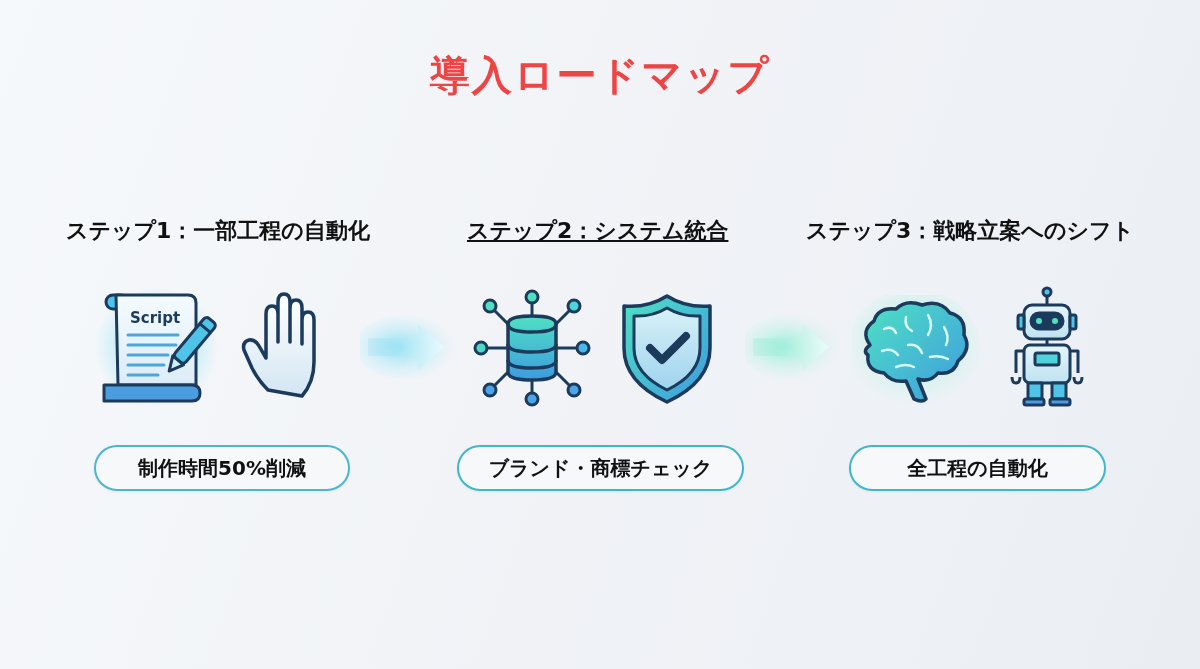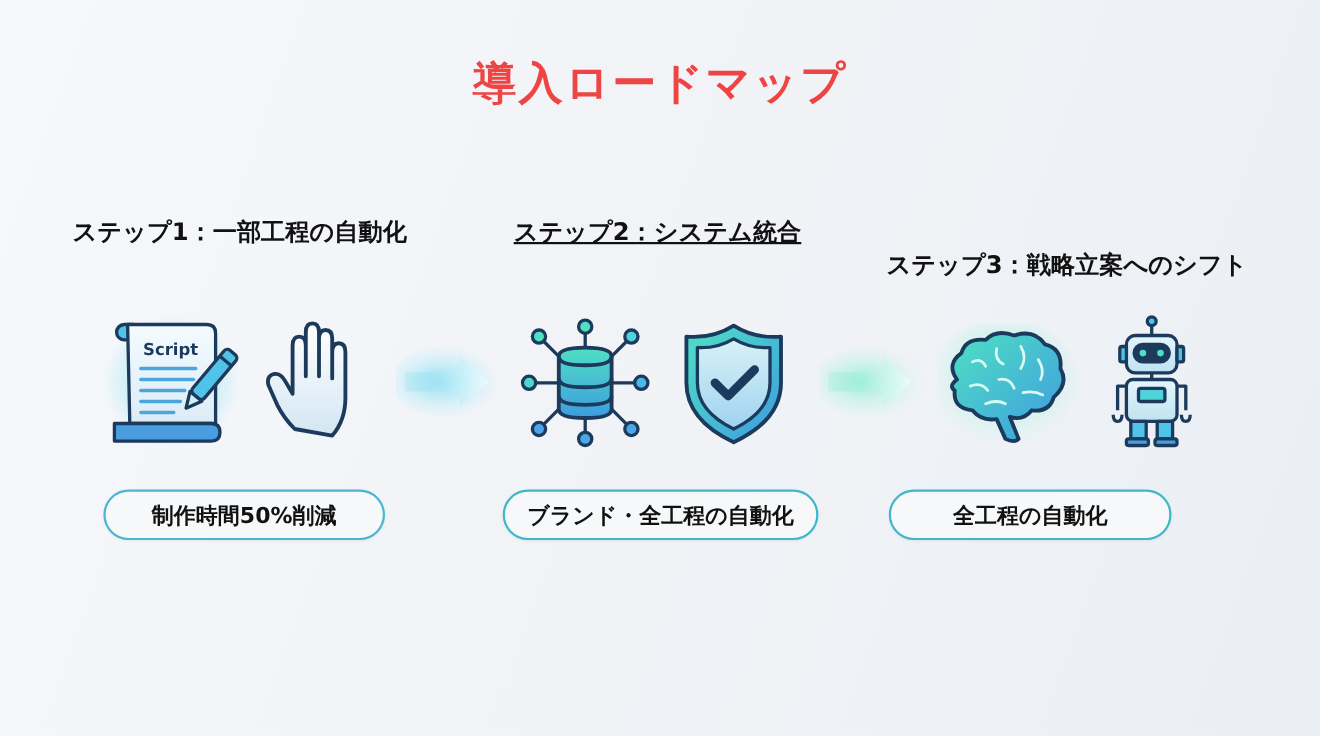--- a/index.html
+++ b/index.html
@@ -9,21 +9,21 @@
     background: linear-gradient(110deg, #f6f9fb 0%, #f1f3f7 45%, #eef1f5 75%, #eaeef2 100%);
     position: relative;
     color: #111;
   }
   .title {
     position: absolute; top: 48px; left: 0; width: 1200px;
     text-align: center; font-size: 40px; font-weight: bold;
     color: #ef4444; letter-spacing: 2px;
   }
   .step-title {
-    position: absolute; top: 196px; font-size: 22px; font-weight: bold;
+    position: absolute; top: 216px; font-size: 22px; font-weight: bold;
     color: #111; white-space: nowrap;
   }
   .icon { position: absolute; text-decoration: underline; }
   .arrow { position: absolute; }
   .pill {
     position: absolute; top: 445px; height: 46px;
     border-radius: 23px; border: 2px solid #3fb7c8;
     background: #f6f8fa;
     display: flex; align-items: center; justify-content: center;
     font-size: 20px; font-weight: bold; color: #111;
@@ -31,21 +31,21 @@
   }
   .pill.g1 { border-color: #4ab6cf; }
 </style>
 </head>
 <body>
 
 <div class="title">導入ロードマップ</div>
 
 <div class="step-title" style="left:66px;">ステップ1：一部工程の自動化</div>
 <div class="step-title" style="left:467px;text-decoration:underline;">ステップ2：システム統合</div>
-<div class="step-title" style="left:806px;margin-top:30px;">ステップ3：戦略立案へのシフト</div>
+<div class="step-title" style="left:806px;">ステップ3：戦略立案へのシフト</div>
 
 <div class="icon" style="left:96px; top:285px; width:130px; height:130px;">
   <svg width="130" height="130" viewBox="0 0 130 130">
     <defs>
       <radialGradient id="glow1" cx="50%" cy="50%" r="50%">
         <stop offset="0%" stop-color="#7fe0f5" stop-opacity="0.9"></stop>
         <stop offset="100%" stop-color="#7fe0f5" stop-opacity="0"></stop>
       </radialGradient>
       <linearGradient id="paper" x1="0" y1="0" x2="0" y2="1">
         <stop offset="0%" stop-color="#f4fbff"></stop>
@@ -236,17 +236,17 @@
     </g>
     <circle cx="37" cy="36" r="3" fill="#4fe0c3"></circle>
     <circle cx="53" cy="36" r="3" fill="#4fe0c3"></circle>
   </svg>
 </div>
 
 <div class="pill g1" style="left:94px; width:256px;">
   <span>制作時間50%削減</span>
 </div>
 <div class="pill" style="left:457px; width:287px;">
-  <span>ブランド・全工程の自動化</span>
-</div>
-<div class="pill" style="left:808px; width:257px;">
+  <span>ブランド・商標チェック</span>
+</div>
+<div class="pill" style="left:849px; width:257px;">
   <span>全工程の自動化</span>
 </div>
 
 </body></html>

